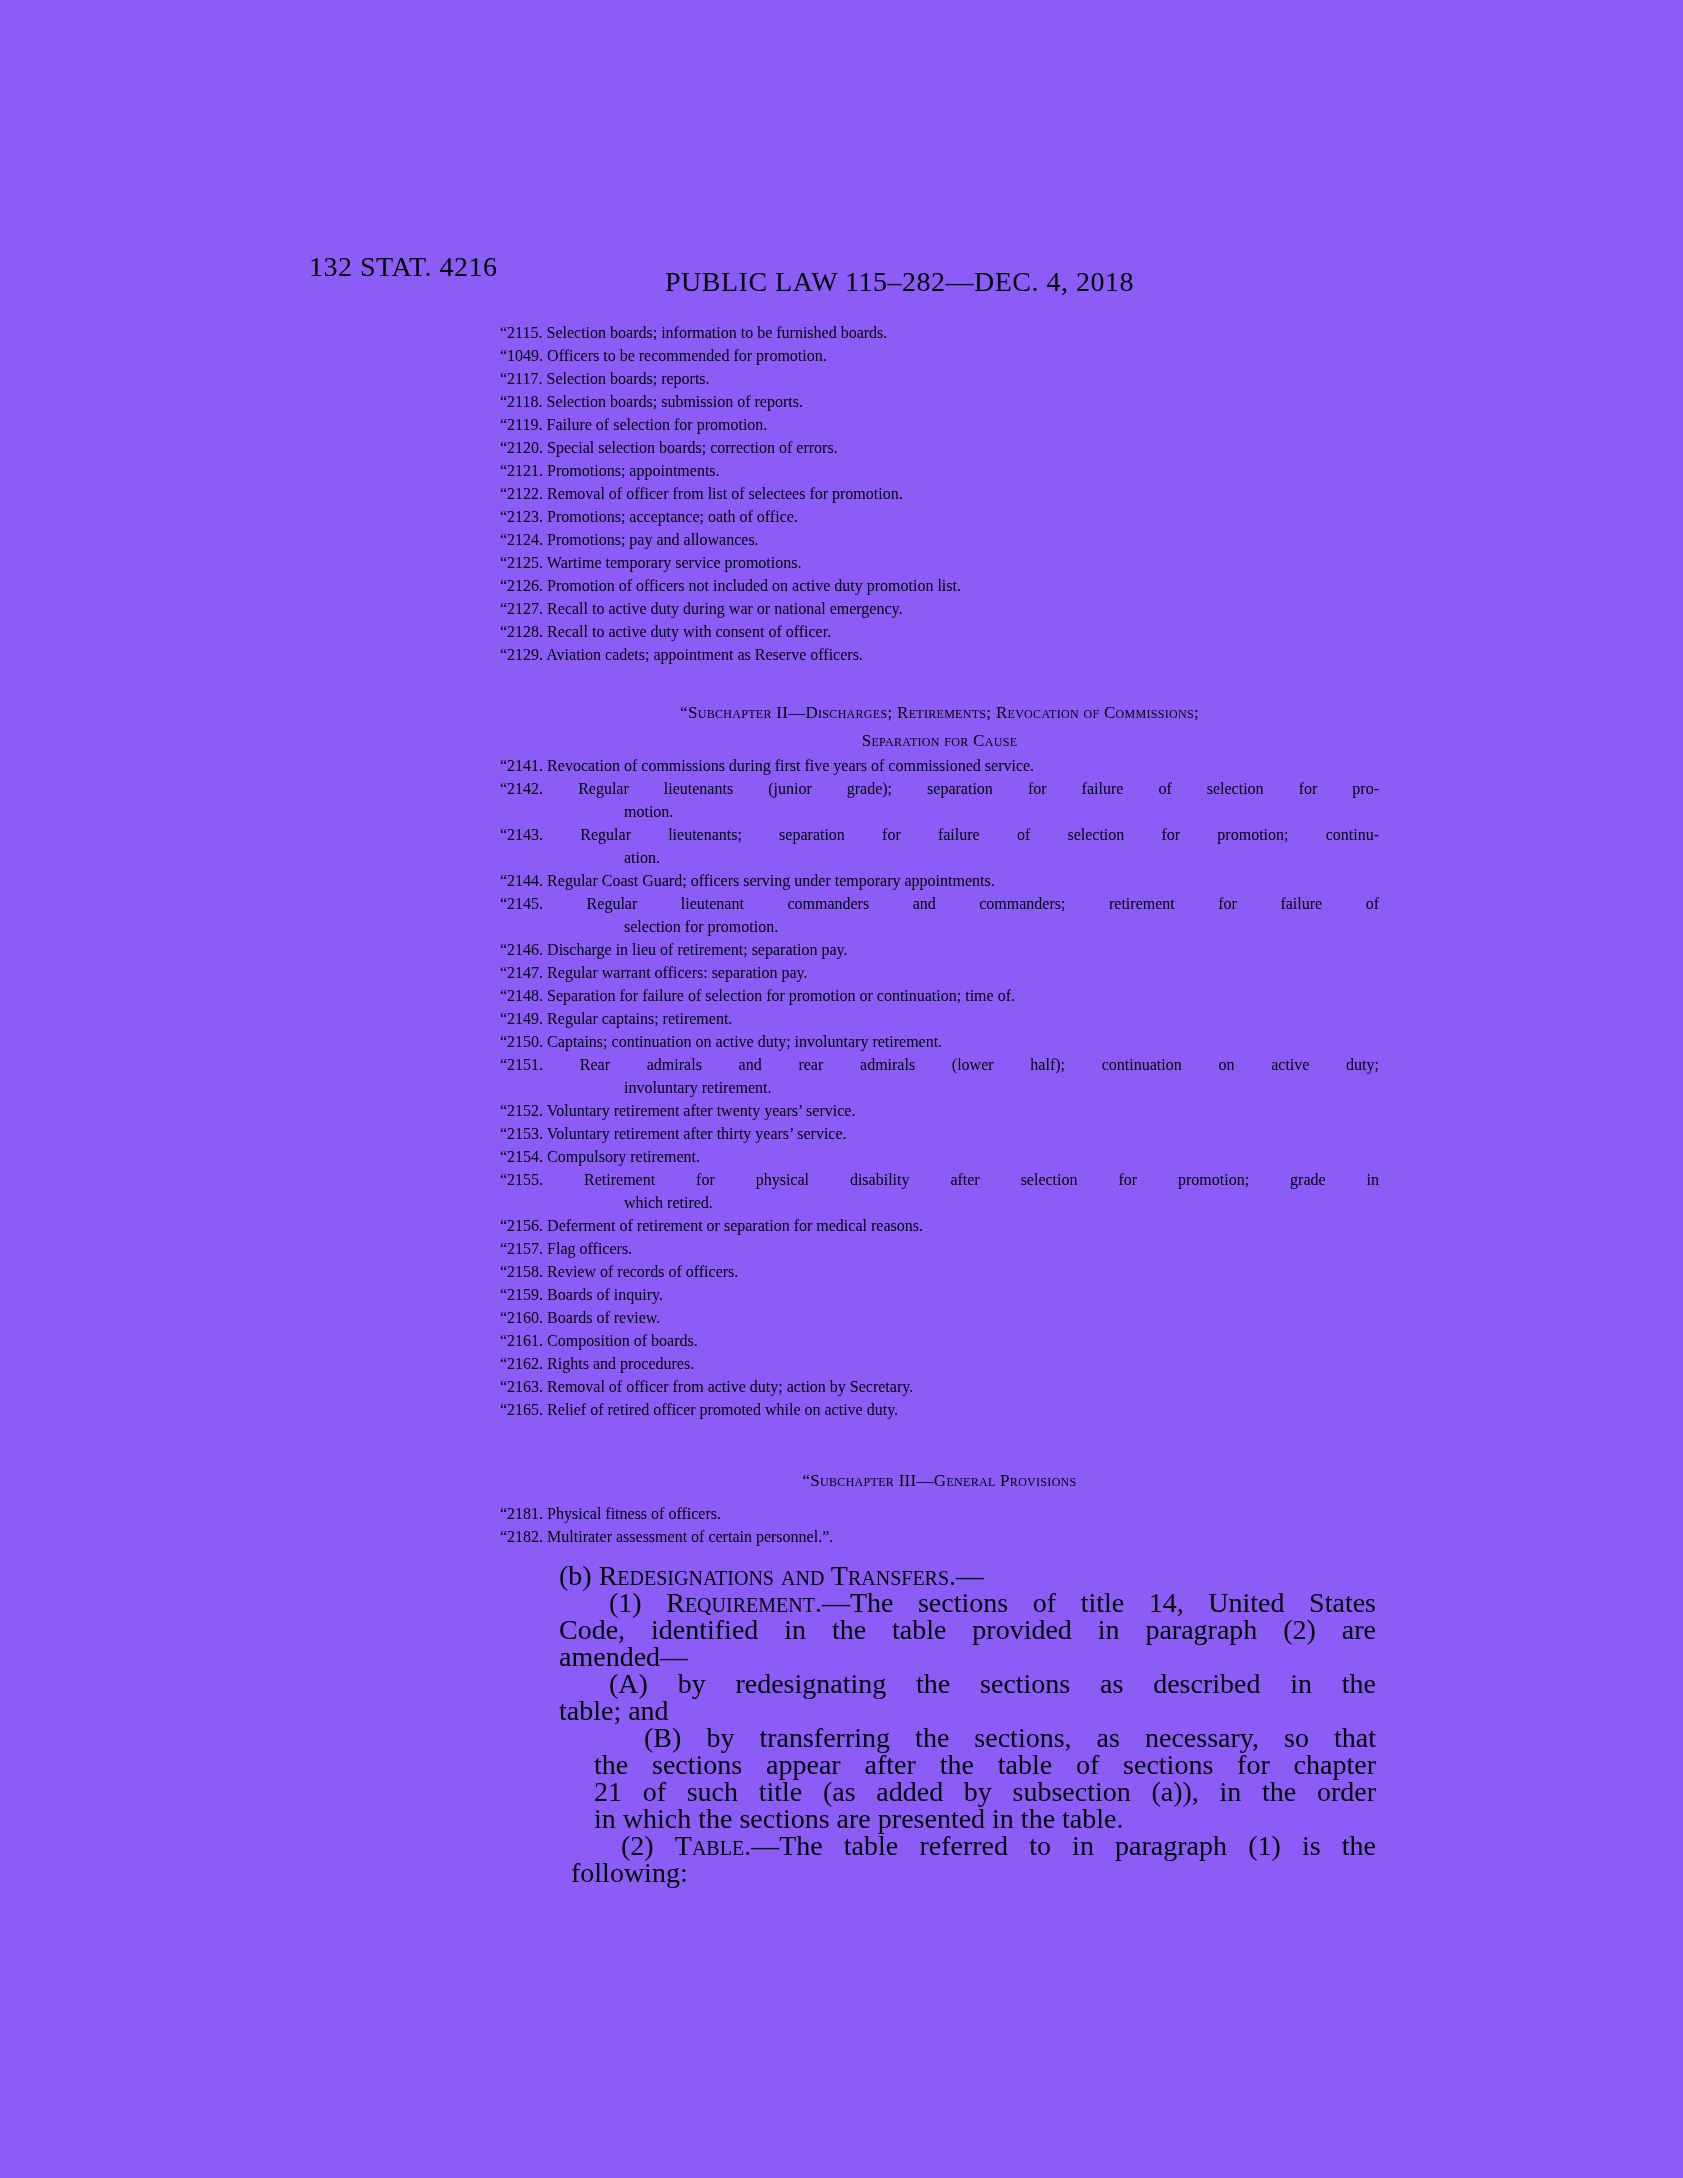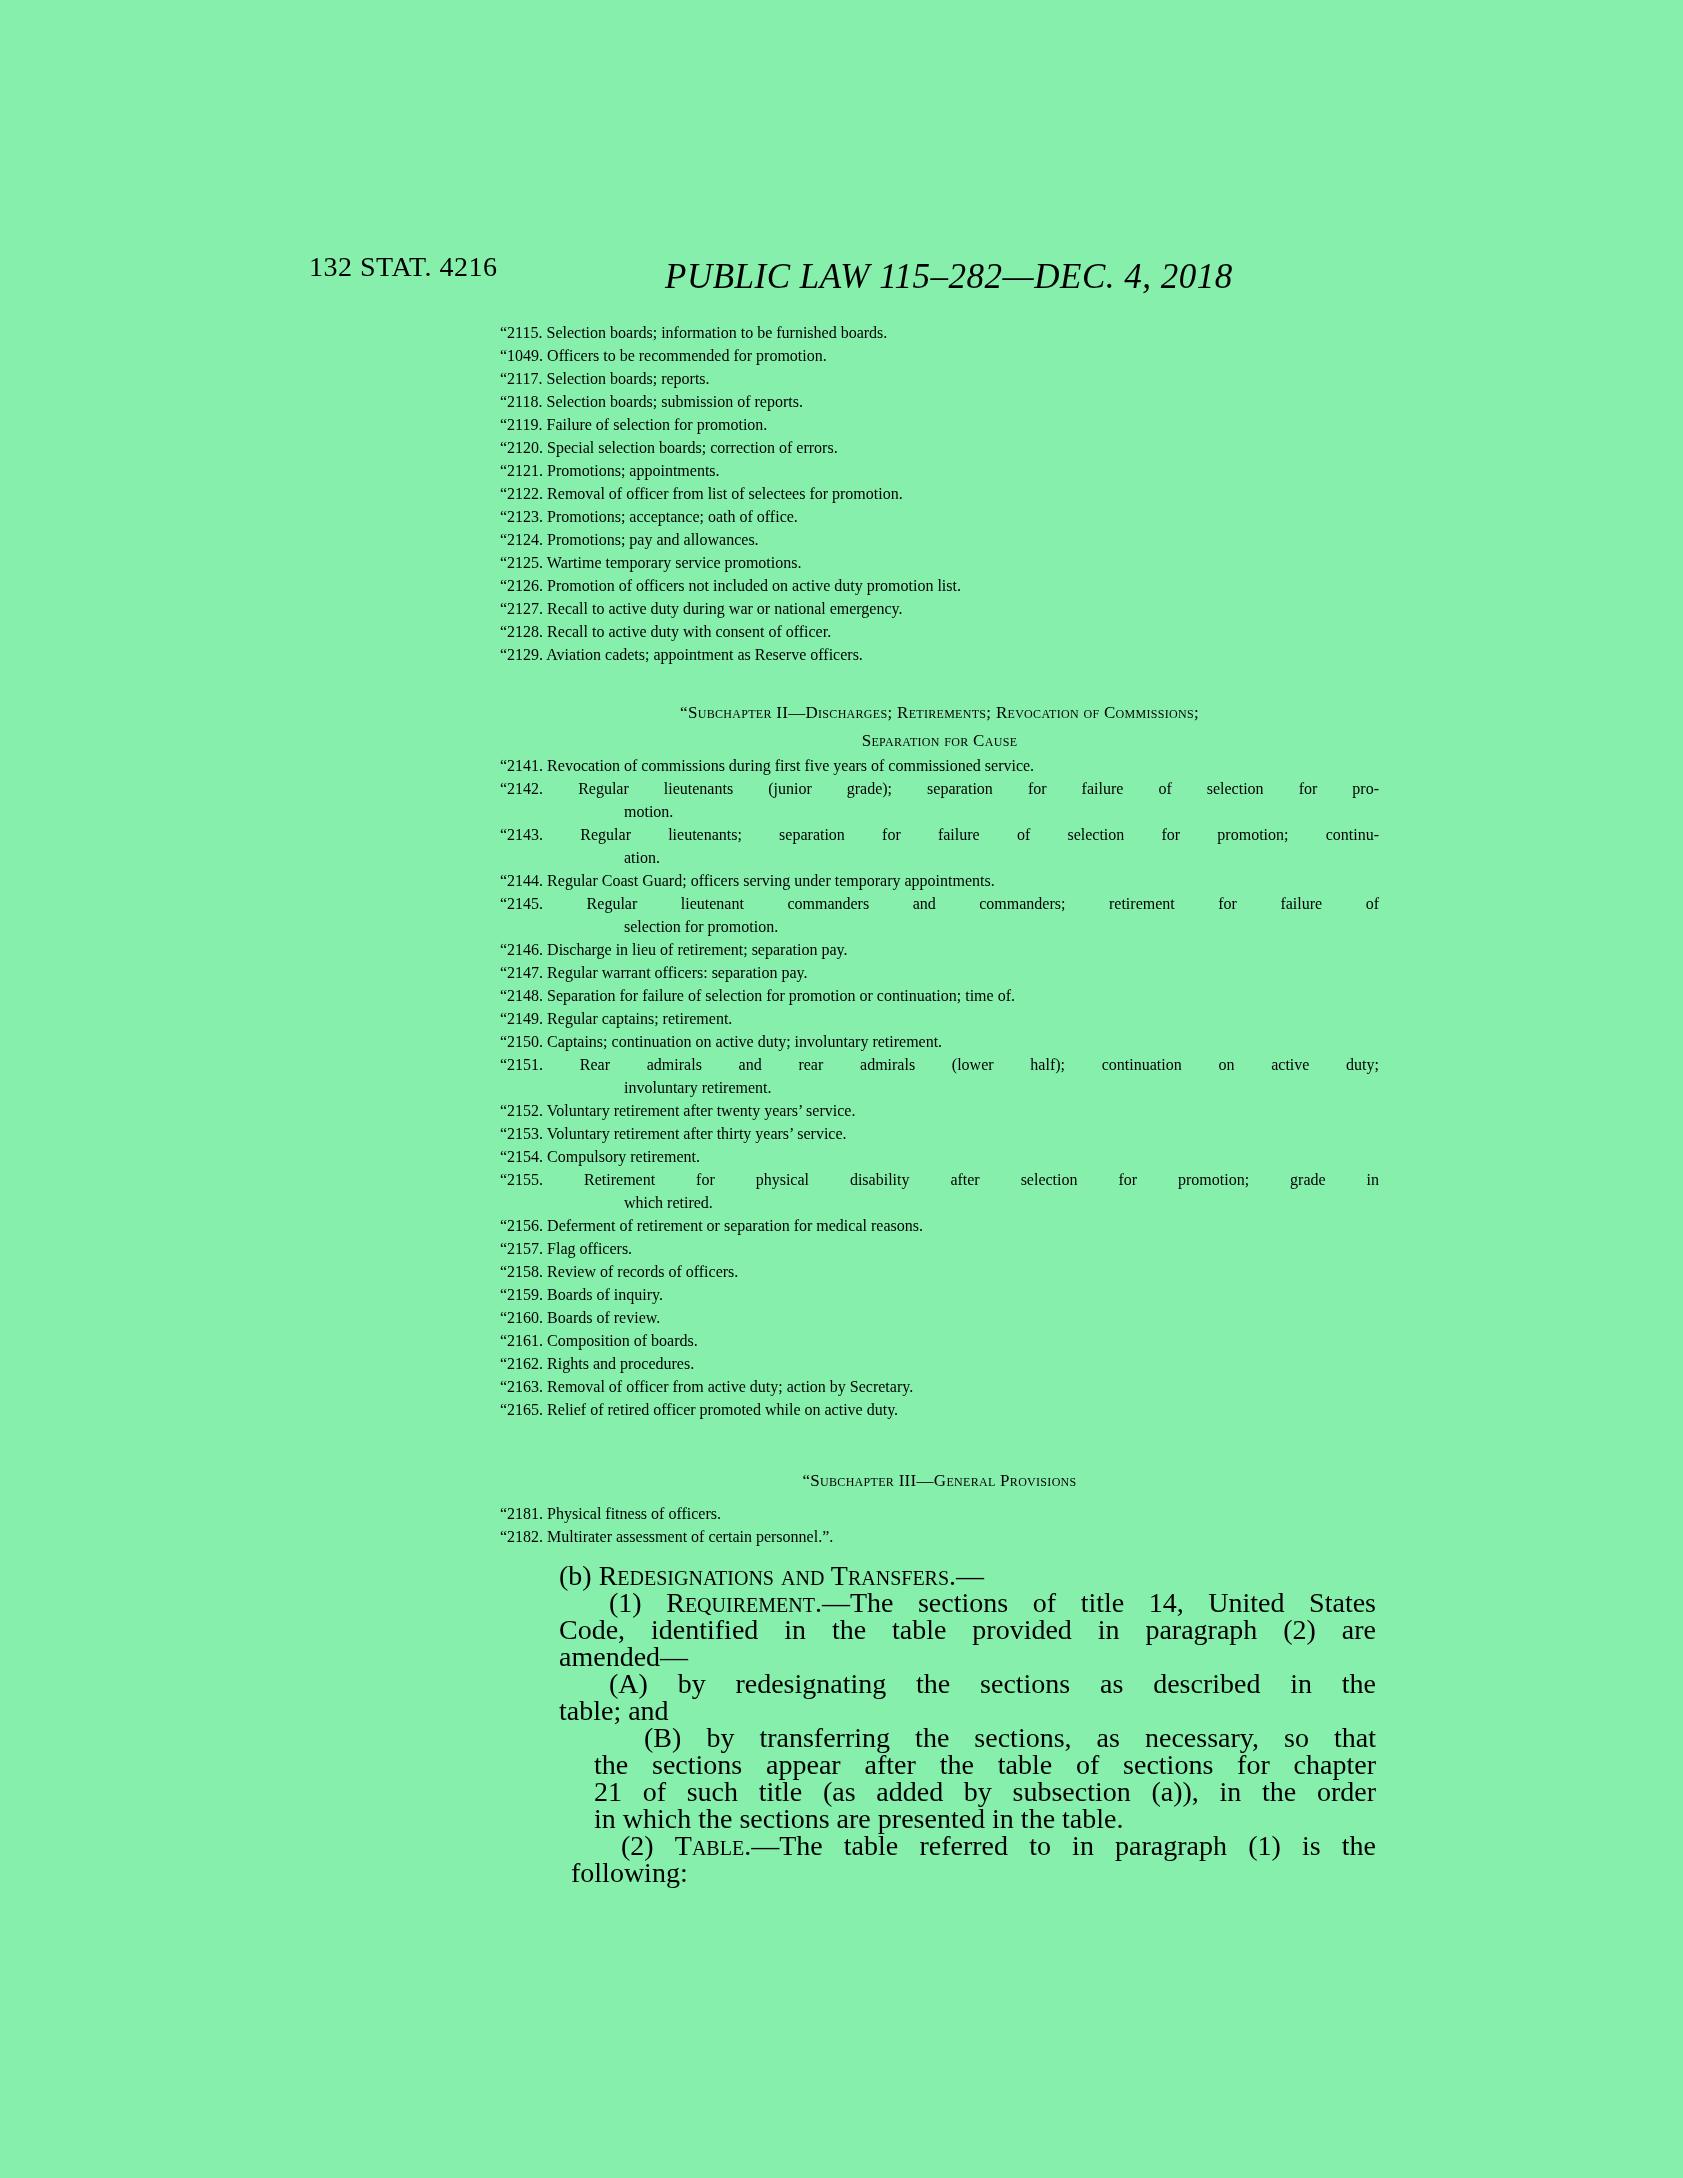--- a/index.html
+++ b/index.html
@@ -1,31 +1,31 @@
 <!DOCTYPE html>
 <html><head>
 <meta charset="utf-8">
 <style>
   html,body { margin:0; padding:0; background:#e8e8e8; }
   .page {
     position:relative;
     width:1683px; height:2178px;
-    background:#86efac;
+    background:#8b5cf6;
     font-family:"Liberation Serif", serif;
     color:#000000;
     overflow:hidden;
   }
   .running-header { position:absolute; top:0; left:0; width:100%; }
   .stat-number {
     position:absolute; left:309px; top:251px;
     font-size:28px; letter-spacing:0.5px; white-space:nowrap;
   }
   .law-title {
-    position:absolute; left:665px; top:257px;
-    font-size:35px; letter-spacing:0.5px; white-space:nowrap;font-style:italic;
+    position:absolute; left:665px; top:266px;
+    font-size:28px; letter-spacing:0.5px; white-space:nowrap;
   }
   .toc {
     position:absolute; left:500px; width:879px;
     font-size:16px; line-height:23px;
   }
   .toc-line { text-align:left; }
   .toc-line.cont { margin-left:124px; }
   .toc-line.stretch { text-align:justify; text-align-last:justify; }
   .subchapter-heading {
     position:absolute; left:500px; width:879px;

